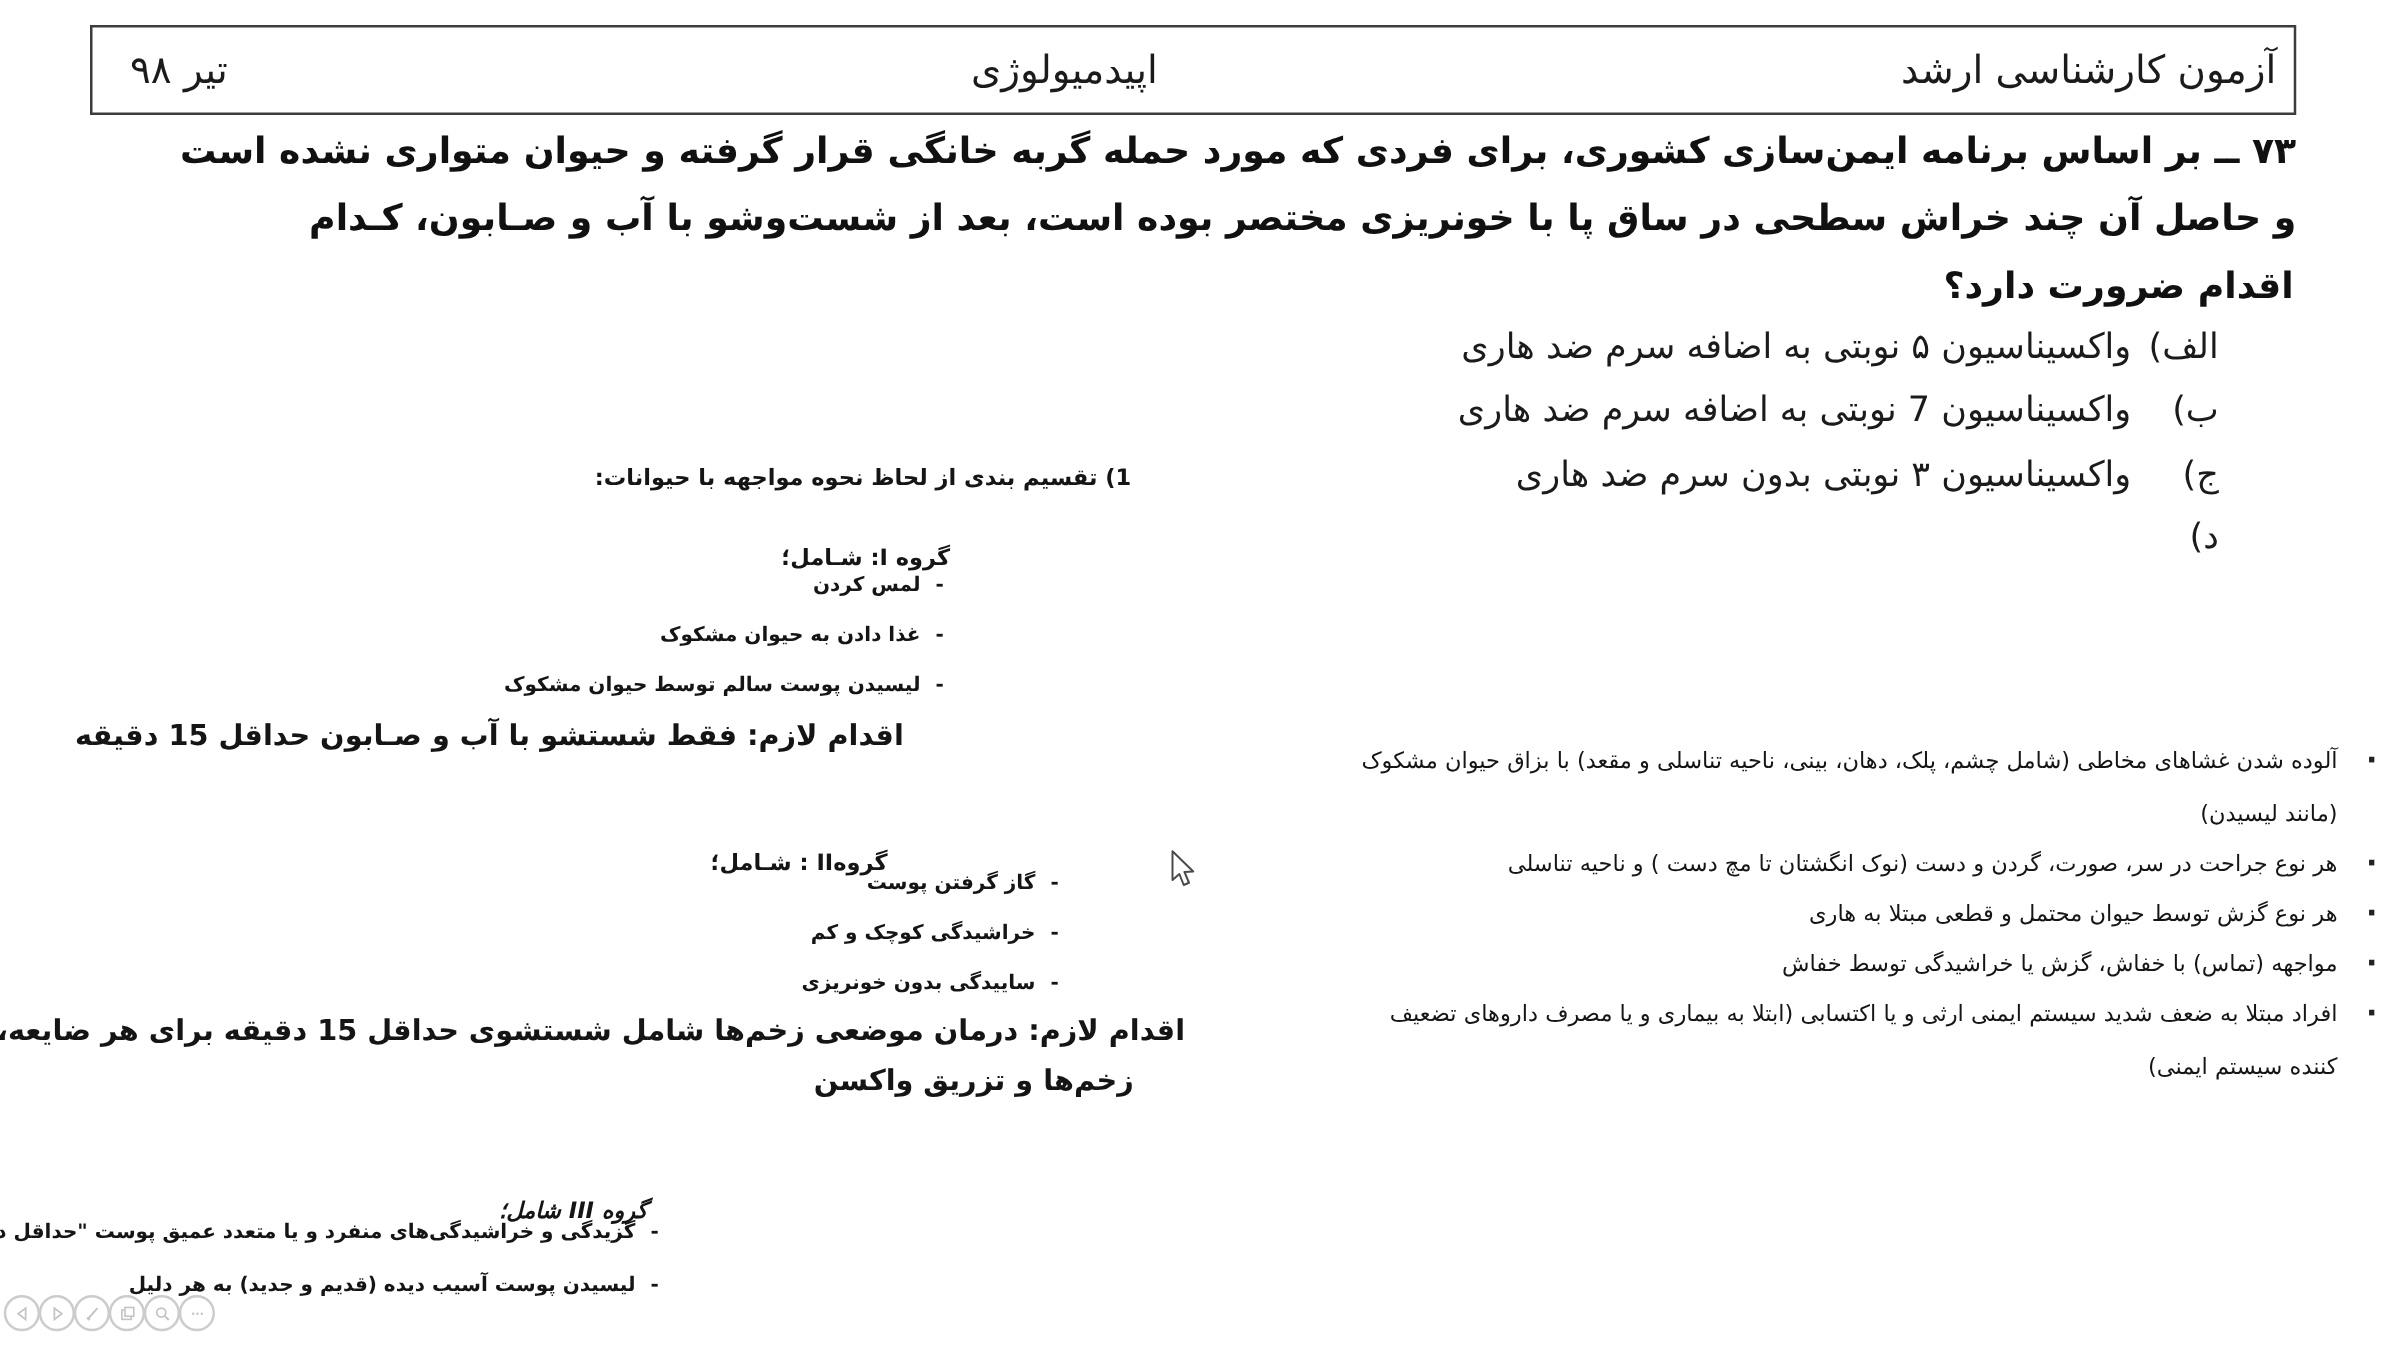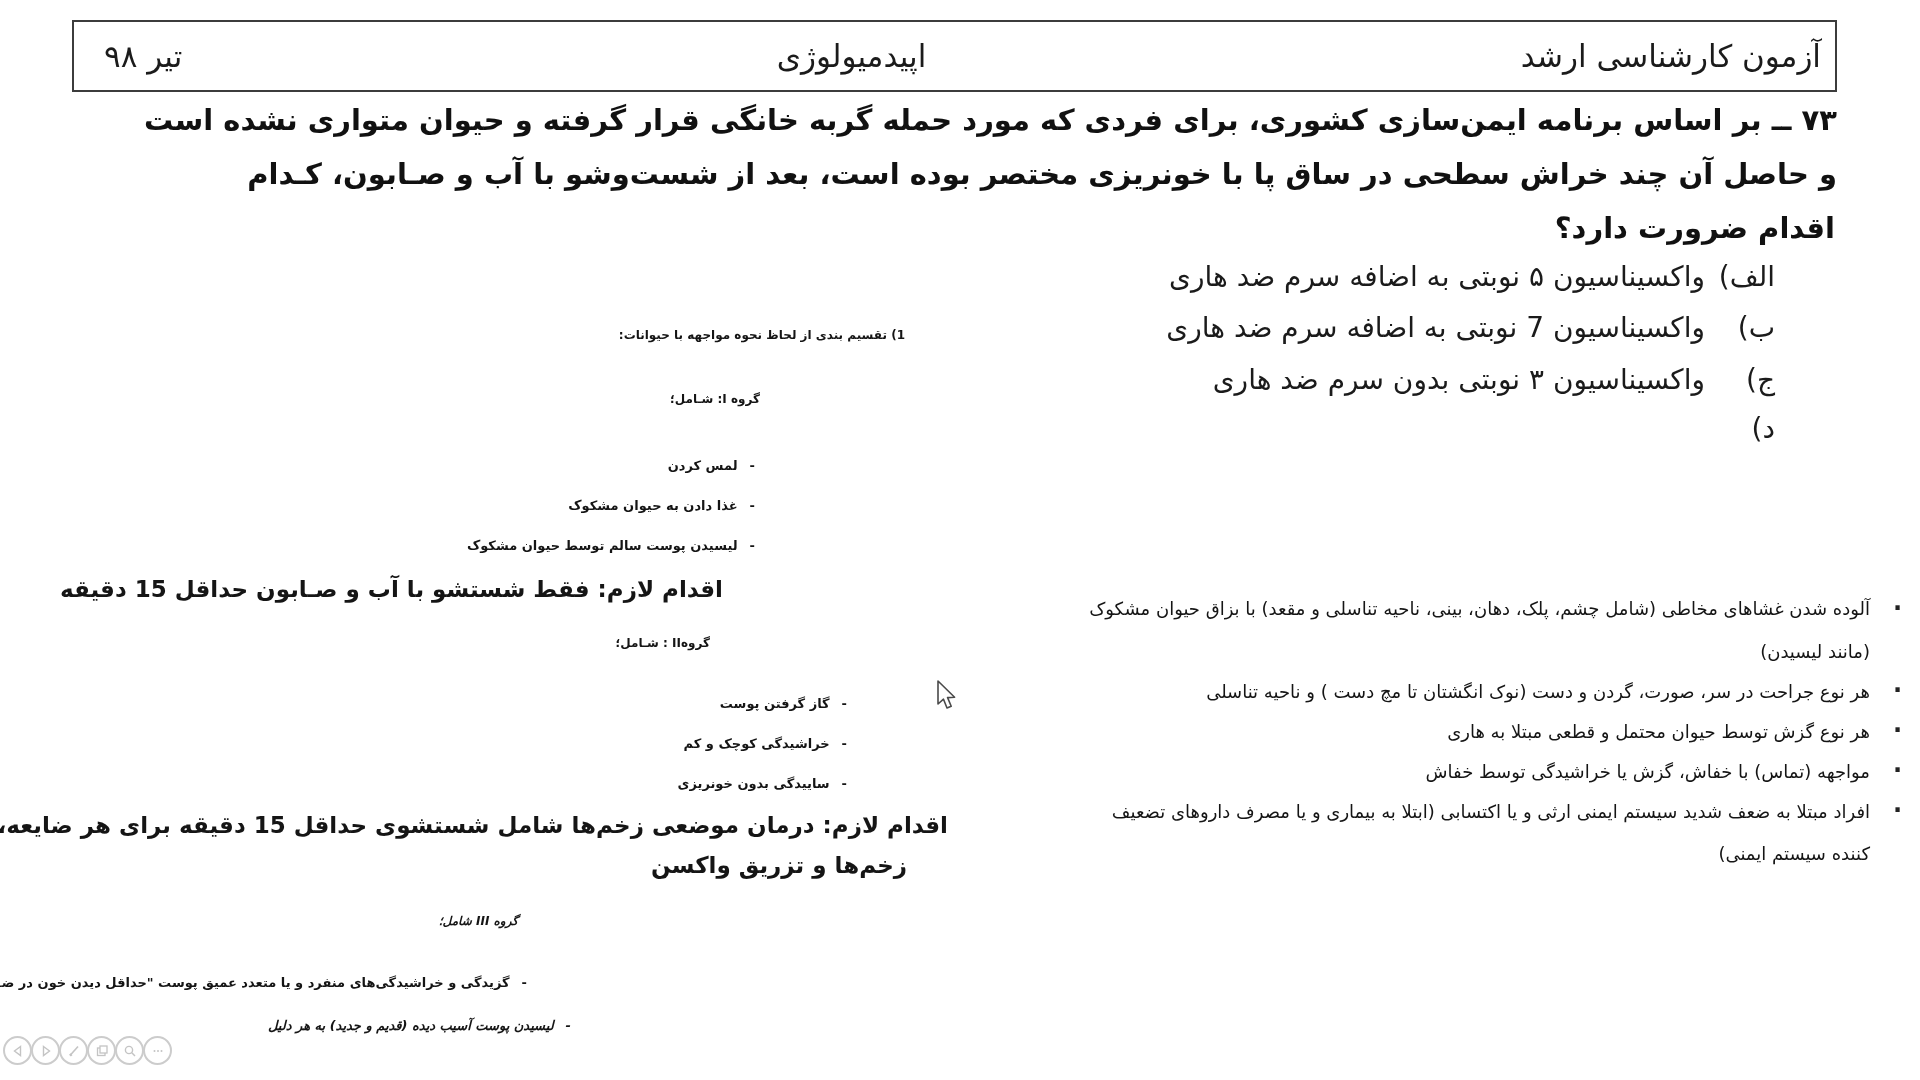--- a/index.html
+++ b/index.html
@@ -16,22 +16,22 @@
 
   
   .qline{font-weight:bold;font-size:29px;direction:rtl;color:#111;}
 
   
   .option{direction:rtl;font-size:28px;color:#1b1b1b;display:flex;}
   .option .lbl{display:inline-block;min-width:70px;}
 
   
   .lc{font-weight:bold;color:#151515;direction:rtl;}
-  .lc.title{font-size:12px;}
-  .lc.item{font-size:13px;text-align:right;}
+  .lc.title{font-size:18px;margin-top:44px;}
+  .lc.item{font-size:16px;text-align:right;}
   .lc.action{font-size:23px;}
   .dash{margin-left:12px;}
 
   
   .rc{font-weight:normal;font-size:18px;direction:rtl;color:#151515;}
   .rbullet{font-size:24px;font-weight:bold;color:#222;line-height:1;}
 
   
   .controls{position:absolute;left:3px;top:1036px;display:flex;}
   .ctl{width:29px;height:29px;border-radius:50%;border:2px solid #cccccc;background:#ffffff;
@@ -96,21 +96,21 @@
   <div class="abs lc item" style="right:1073px;top:776px;">
     <span class="dash">-</span><span>ساییدگی بدون خونریزی</span>
   </div>
   <div class="abs lc action" style="right:972px;top:812px;">اقدام لازم: درمان موضعی زخم‌ها شامل شستشوی حداقل 15 دقیقه برای هر ضایعه، ضـد عفونی کردن همه</div>
   <div class="abs lc action" style="right:1013px;top:852px;">زخم‌ها و تزریق واکسن</div>
 
   <div class="abs lc title" style="right:1402px;top:914px;font-style:italic;">گروه III شامل؛</div>
   <div class="abs lc item" style="right:1393px;top:975px;">
     <span class="dash">-</span><span>گزیدگی و خراشیدگی‌های منفرد و یا متعدد عمیق پوست "حداقل دیدن خون در ضـایعه"</span>
   </div>
-  <div class="abs lc item" style="right:1349px;top:1018px;font-style:italic;">
+  <div class="abs lc item" style="right:1393px;top:1018px;">
     <span class="dash">-</span><span>لیسیدن پوست آسیب دیده (قدیم و جدید) به هر دلیل</span>
   </div>
 
   <span class="abs rbullet" style="right:18px;top:596px;">·</span>
   <div class="abs rc" style="right:50px;top:598px;">آلوده شدن غشاهای مخاطی (شامل چشم، پلک، دهان، بینی، ناحیه تناسلی و مقعد) با بزاق حیوان مشکوک</div>
   <div class="abs rc" style="right:50px;top:641px;">(مانند لیسیدن)</div>
 
   <span class="abs rbullet" style="right:18px;top:678px;">·</span>
   <div class="abs rc" style="right:50px;top:681px;">هر نوع جراحت در سر، صورت، گردن و دست (نوک انگشتان تا مچ دست ) و ناحیه تناسلی</div>
 

